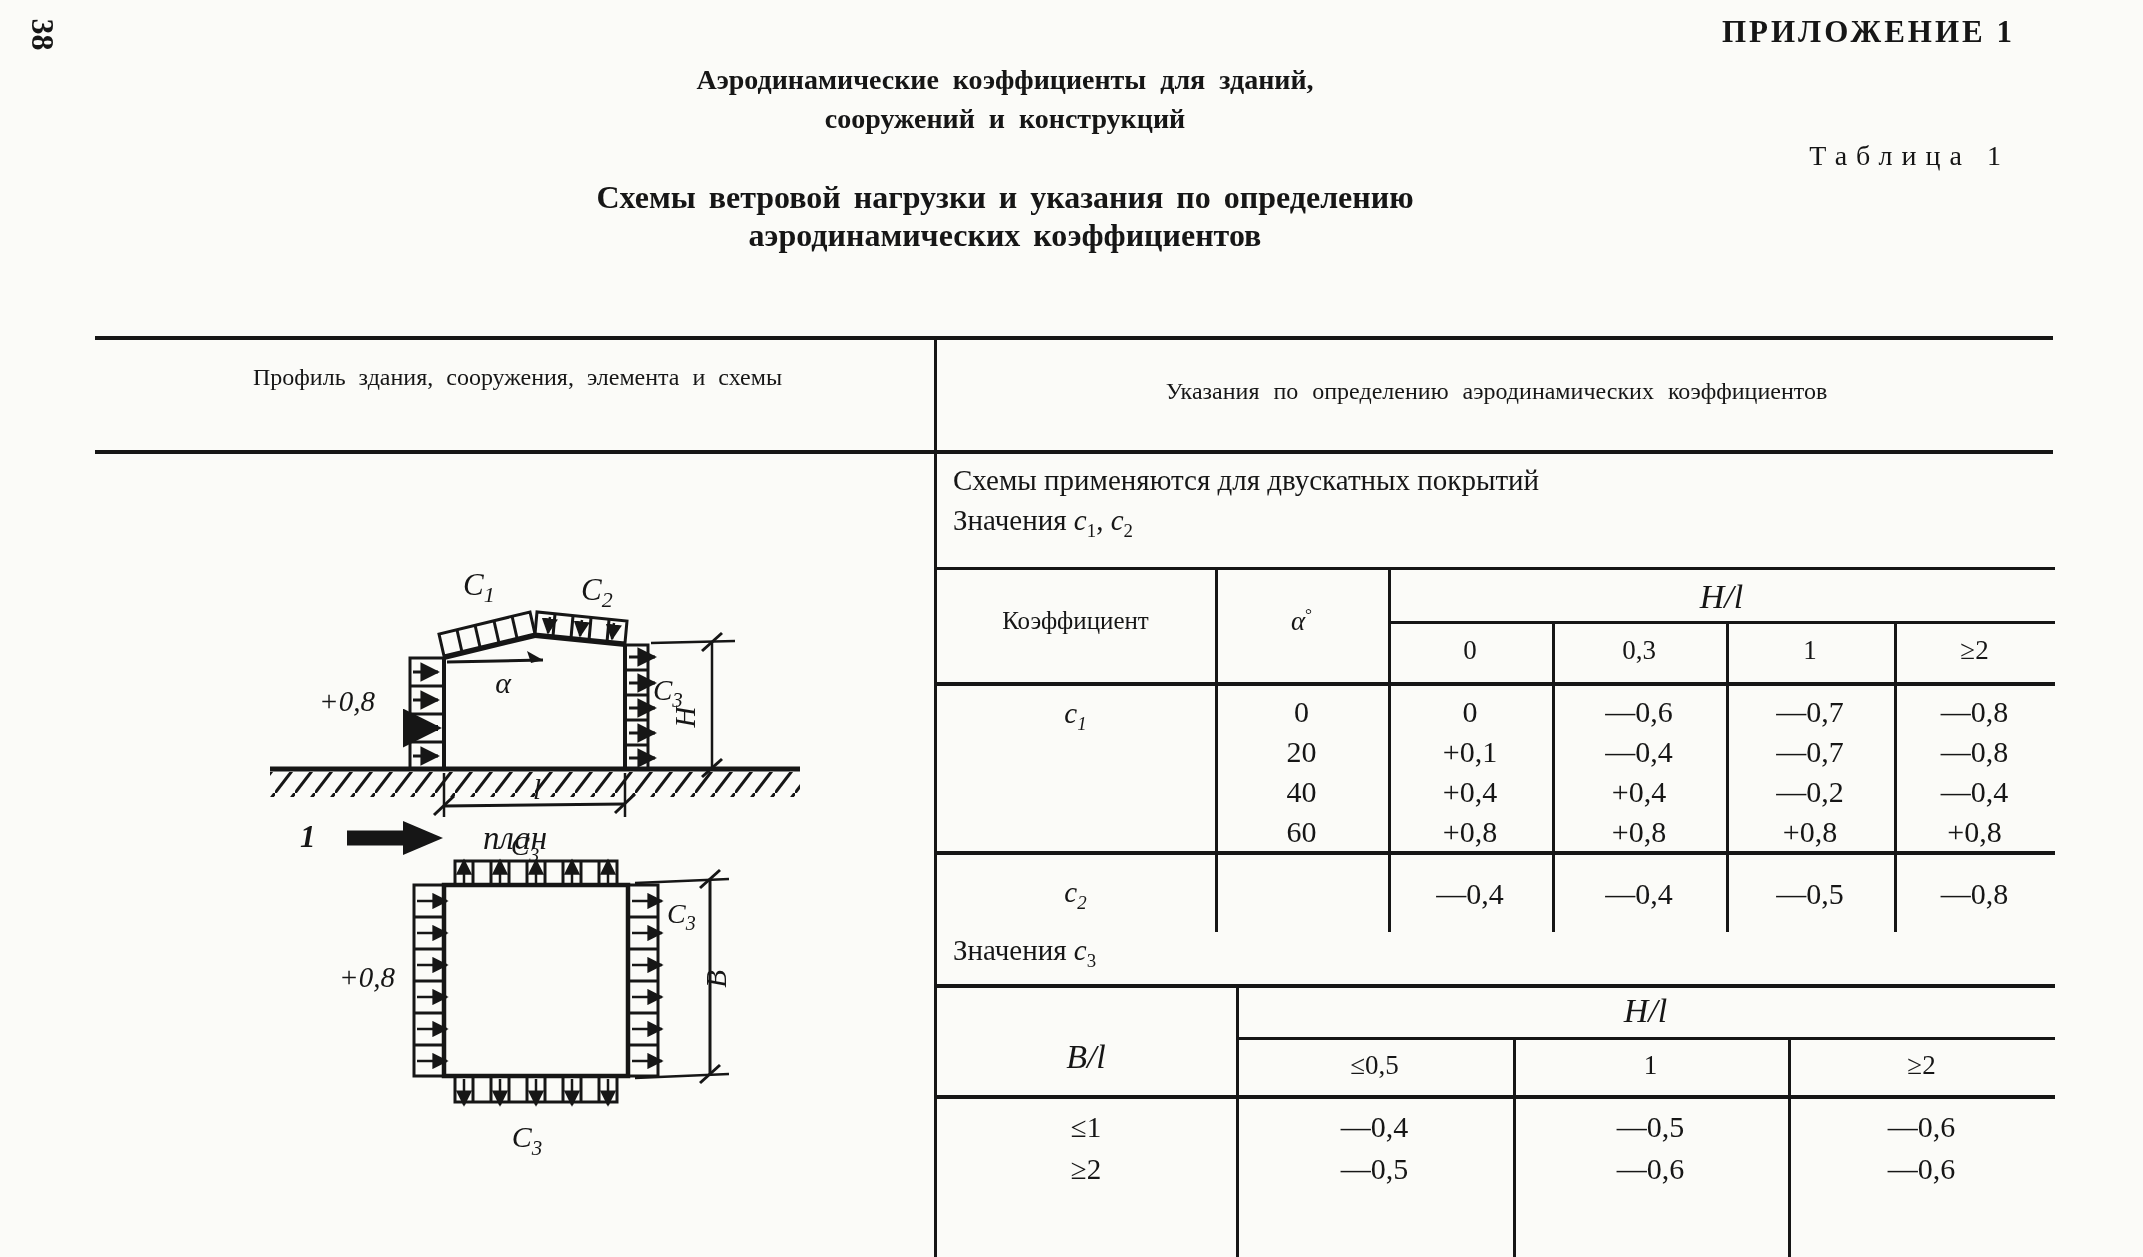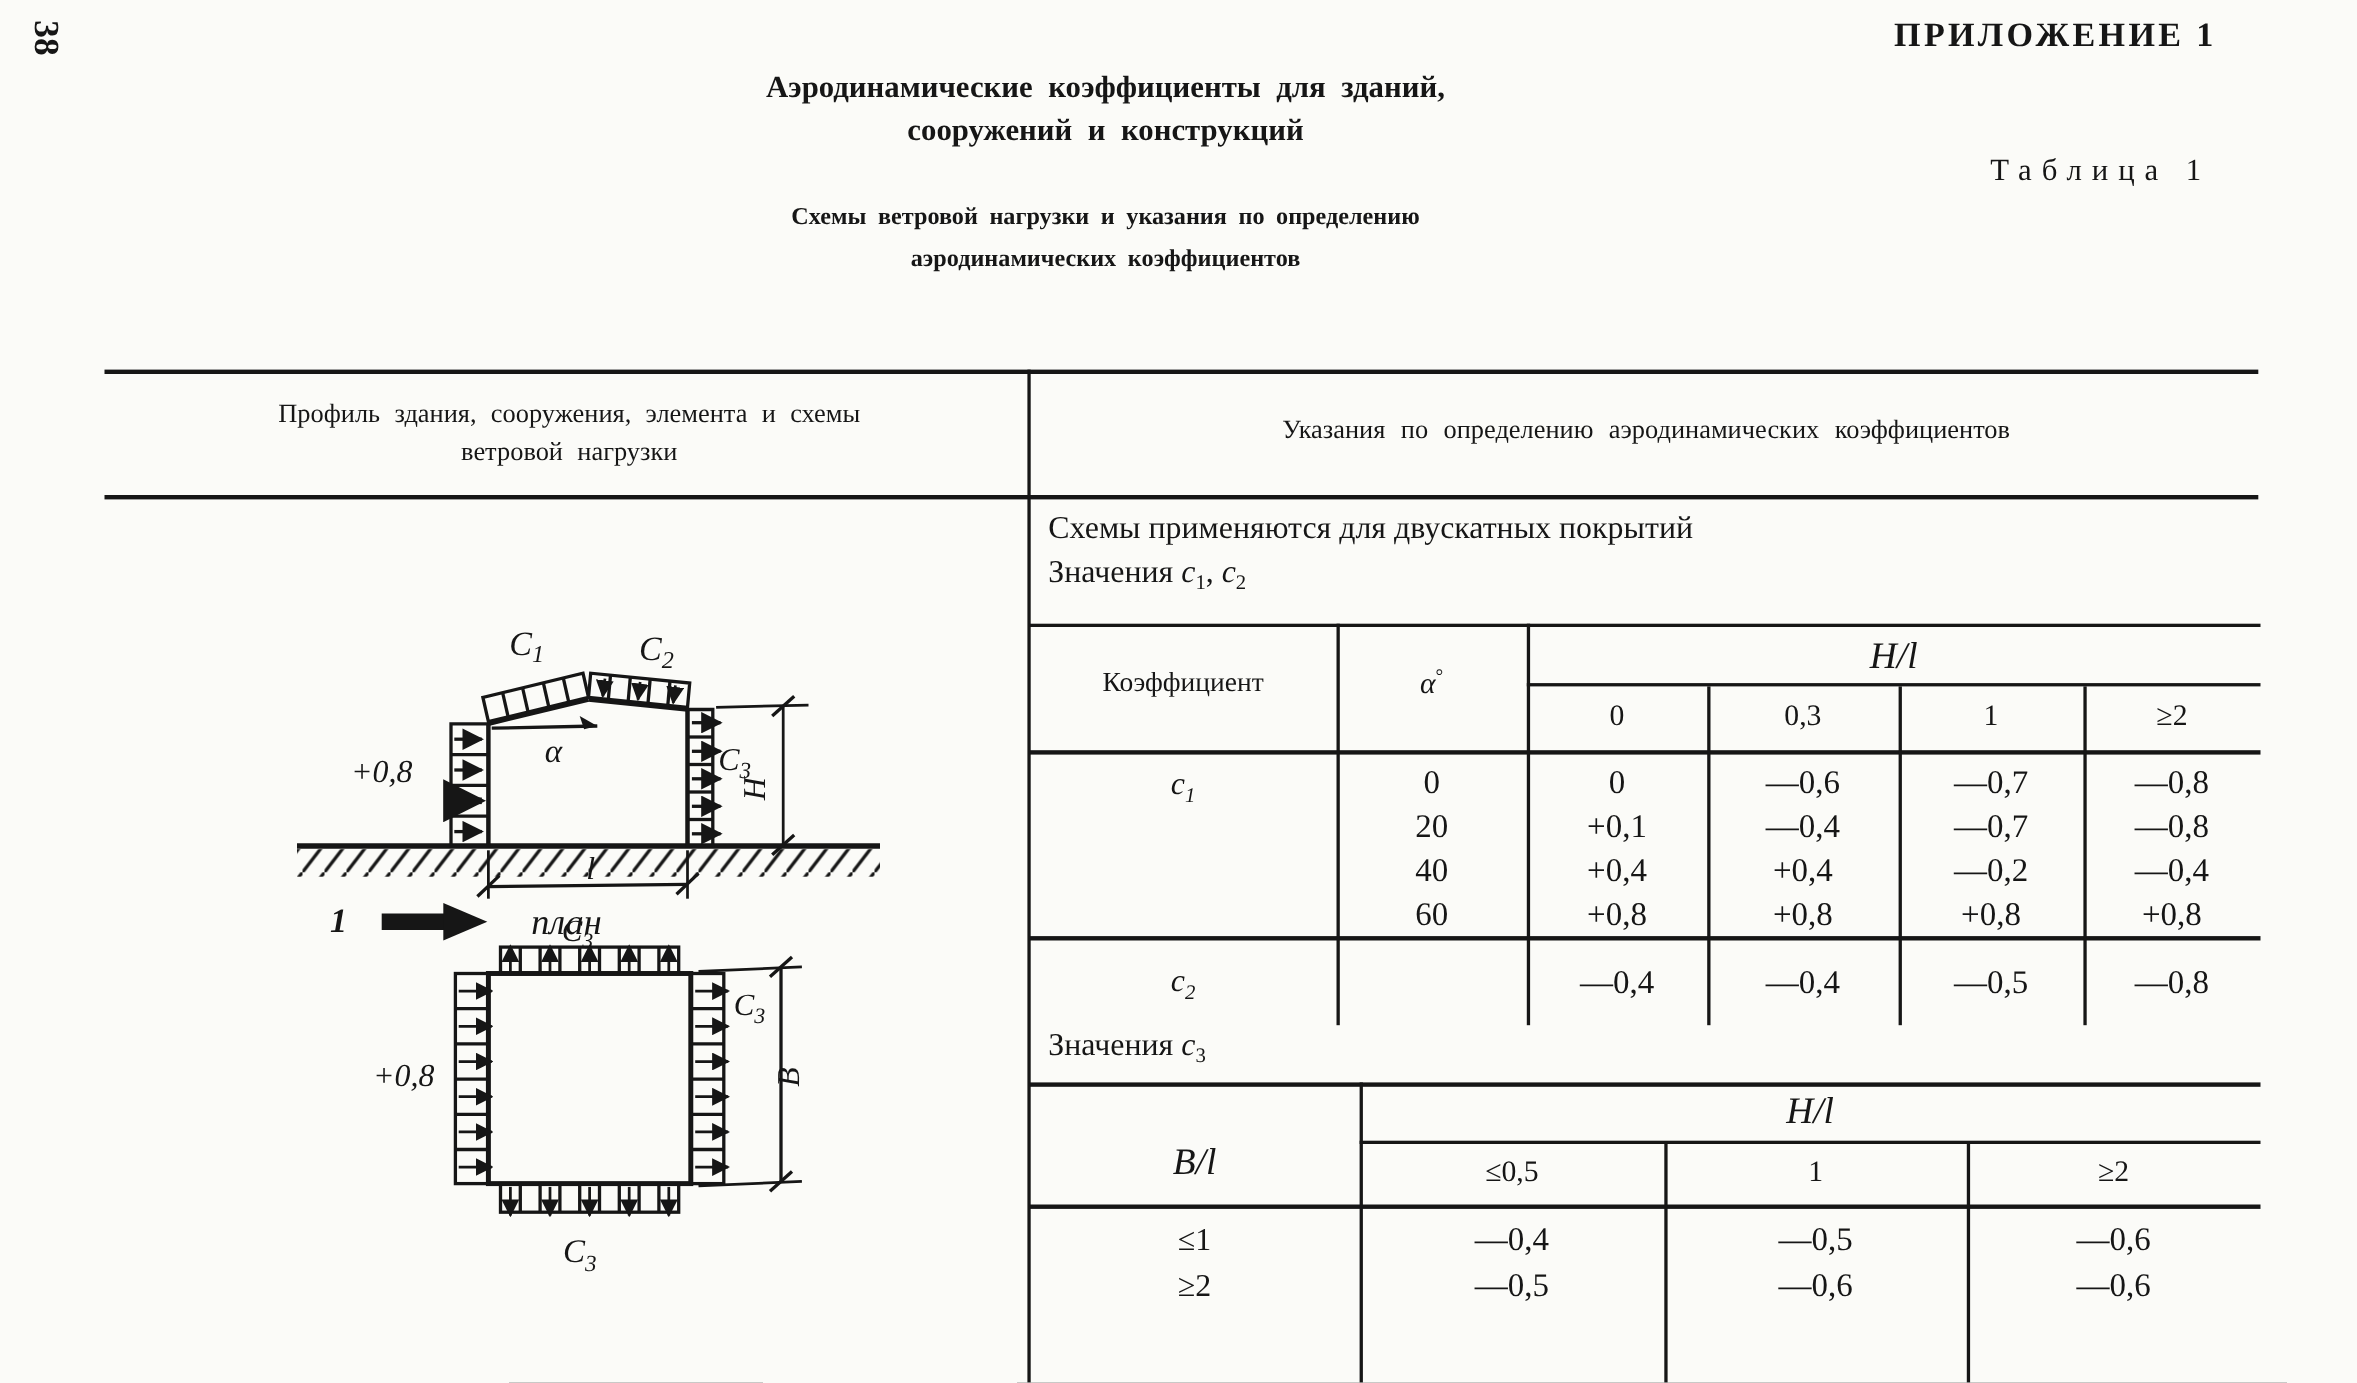--- a/index.html
+++ b/index.html
@@ -8,21 +8,21 @@
   .abs{position:absolute;}
   .ln{position:absolute;background:#161616;}
   .ctr{text-align:center;}
   .i{font-style:italic;}
   sub{font-size:0.65em;}
   sup{font-size:0.65em;}
   .pagenum{left:26px;top:16px;font-size:32px;font-weight:bold;transform:rotate(90deg);transform-origin:center;}
   .appendix{right:128px;top:14px;font-size:31px;font-weight:bold;letter-spacing:3px;}
   .title{left:450px;top:60px;width:1110px;font-size:28px;font-weight:bold;line-height:39px;word-spacing:7px;}
   .tablica{right:133px;top:140px;font-size:28px;letter-spacing:9px;}
-  .subtitle{left:430px;top:178px;width:1150px;font-size:22px;font-weight:bold;line-height:38px;word-spacing:5px;}
+  .subtitle{left:430px;top:178px;width:1150px;font-size:32px;font-weight:bold;line-height:38px;word-spacing:5px;}
   .hdrL{left:100px;top:360px;width:835px;font-size:24px;line-height:34px;word-spacing:7px;}
   .hdrR{left:940px;top:378px;width:1113px;font-size:24px;word-spacing:8px;}
   .note{font-size:29px;}
   .cellgrid{position:absolute;display:grid;justify-items:center;align-items:center;font-size:30px;}
   .t1cols{grid-template-columns:164px 174px 168px 161px;}
   .t2cols{grid-template-columns:277px 275px 267px;}
   .colblock{position:absolute;text-align:center;font-size:30px;}
   .hl{font-style:italic;font-size:34px;}
   svg text{fill:#161616;}
 </style>
@@ -45,21 +45,20 @@
     <div>Схемы ветровой нагрузки и указания по определению</div>
     <div>аэродинамических коэффициентов</div>
   </div>
 
   <div class="ln" style="left:95px;top:336px;width:1958px;height:4px;"></div>
   <div class="ln" style="left:95px;top:450px;width:1958px;height:4px;"></div>
   <div class="ln" style="left:934px;top:336px;width:3px;height:921px;"></div>
 
   <div class="abs hdrL ctr">
     <div>Профиль здания, сооружения, элемента и схемы</div>
-    <div>ветровой нагрузки</div>
   </div>
   <div class="abs hdrR ctr">Указания по определению аэродинамических коэффициентов</div>
 
   <div class="abs note" style="left:953px;top:464px;">
     <span>Схемы применяются для двускатных покрытий</span>
   </div>
   <div class="abs note" style="left:953px;top:504px;">
     <span>Значения </span><i>c</i><sub>1</sub><span>, </span><i>c</i><sub>2</sub>
   </div>
 

